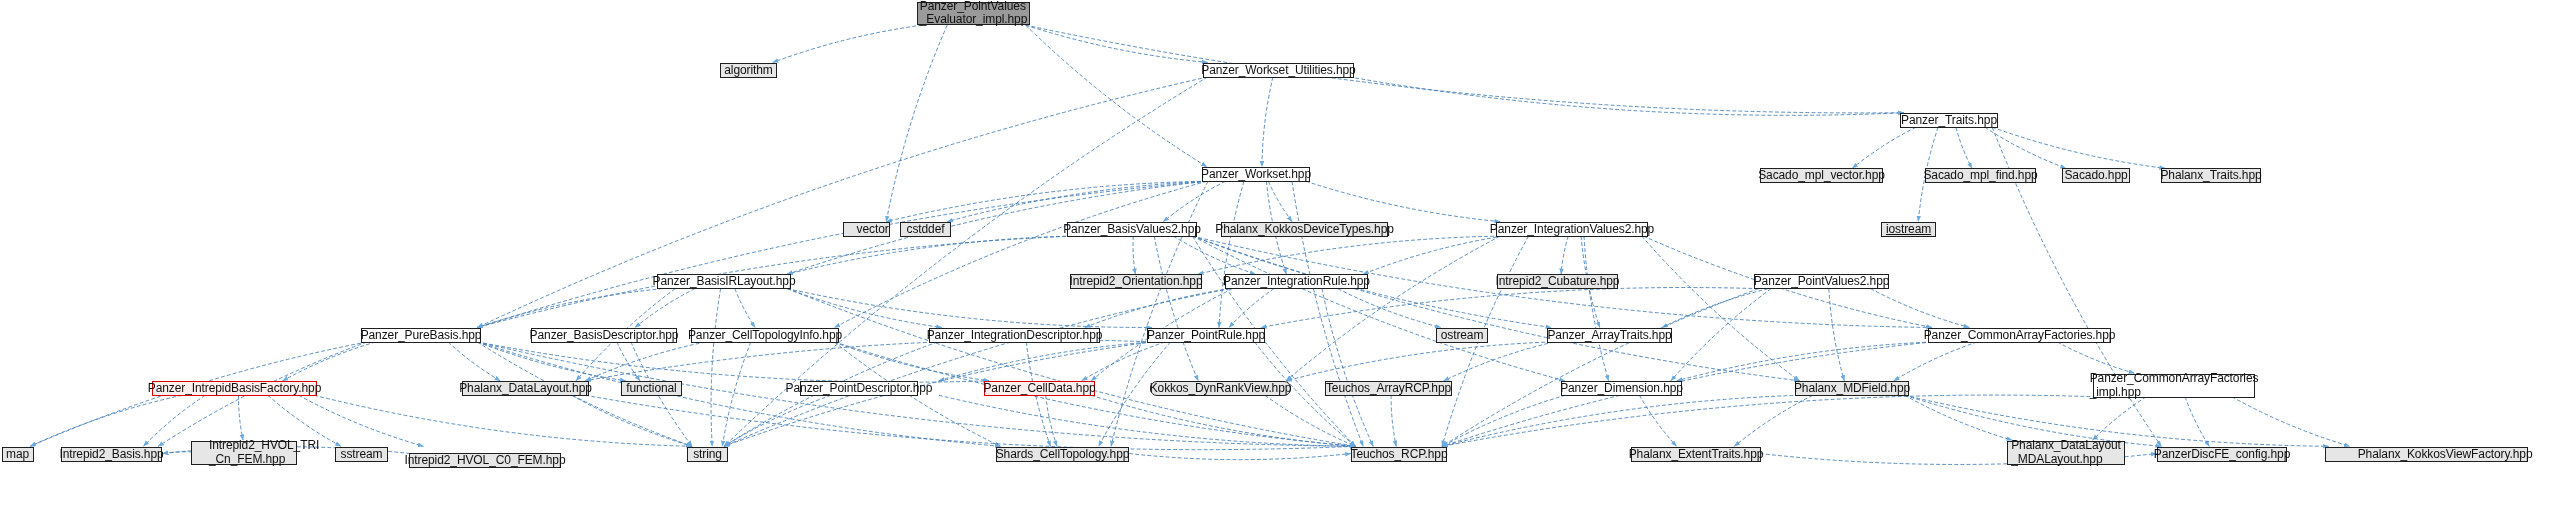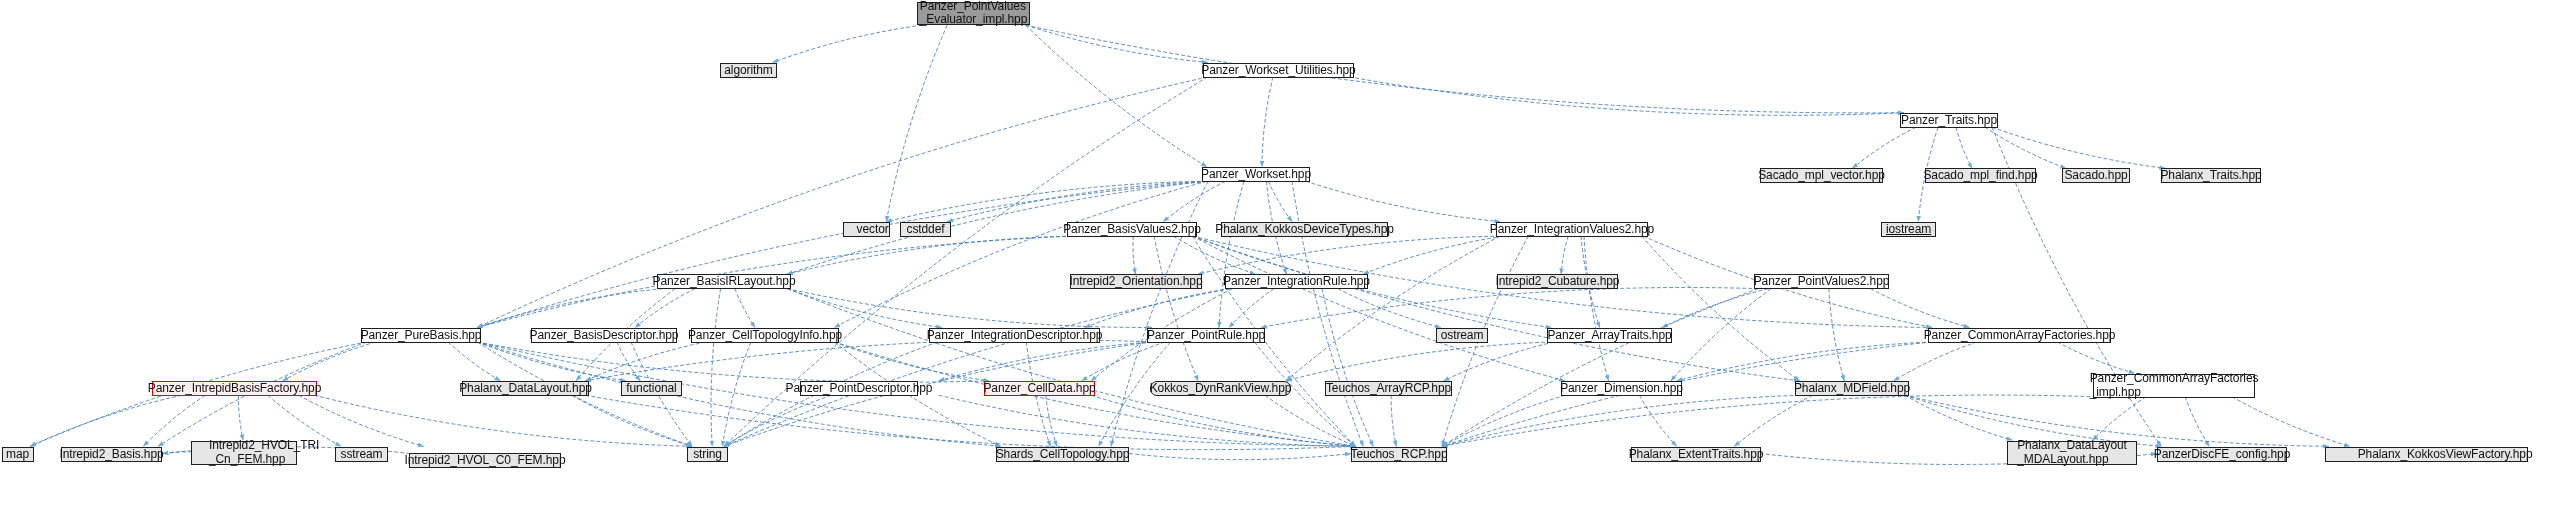--- a/index.html
+++ b/index.html
@@ -220,19 +220,19 @@
       <div class="node " style="left: 1.5px; top: 447px; width: 32px; height: 14.5px;"><span>map</span></div>
       <div class="node " style="left: 61px; top: 447px; width: 101px; height: 14.5px;"><span>Intrepid2_Basis.hpp</span></div>
       <div class="node " style="left: 191px; top: 441px; width: 106px; height: 23.6px; padding-left: 44px;"><span>Intrepid2_HVOL_TRI
 _Cn_FEM.hpp</span></div>
       <div class="node " style="left: 335px; top: 447px; width: 53px; height: 14.5px;"><span>sstream</span></div>
       <div class="node " style="left: 409px; top: 453px; width: 152px; height: 14.5px;"><span>Intrepid2_HVOL_C0_FEM.hpp</span></div>
       <div class="node " style="left: 687px; top: 447px; width: 41px; height: 14.5px;"><span>string</span></div>
       <div class="node " style="left: 996px; top: 447px; width: 133px; height: 14.5px;"><span>Shards_CellTopology.hpp</span></div>
       <div class="node " style="left: 1351px; top: 447px; width: 96px; height: 14.5px;"><span>Teuchos_RCP.hpp</span></div>
       <div class="node " style="left: 1631px; top: 447px; width: 130px; height: 14.5px;"><span>Phalanx_ExtentTraits.hpp</span></div>
-      <div class="node " style="left: 2007px; top: 441px; width: 130px; height: 23.6px;"><span>Phalanx_DataLayout
+      <div class="node " style="left: 2007px; top: 441px; width: 118px; height: 23.6px;"><span>Phalanx_DataLayout
 _MDALayout.hpp</span></div>
       <div class="node " style="left: 2157px; top: 447px; width: 130px; height: 14.5px;"><span>PanzerDiscFE_config.hpp</span></div>
       <div class="node " style="left: 2325px; top: 447px; width: 203px; height: 14.5px; padding-left: 41px;"><span>Phalanx_KokkosViewFactory.hpp</span></div>
     </div>
 </div>
 
 
 </body></html>

